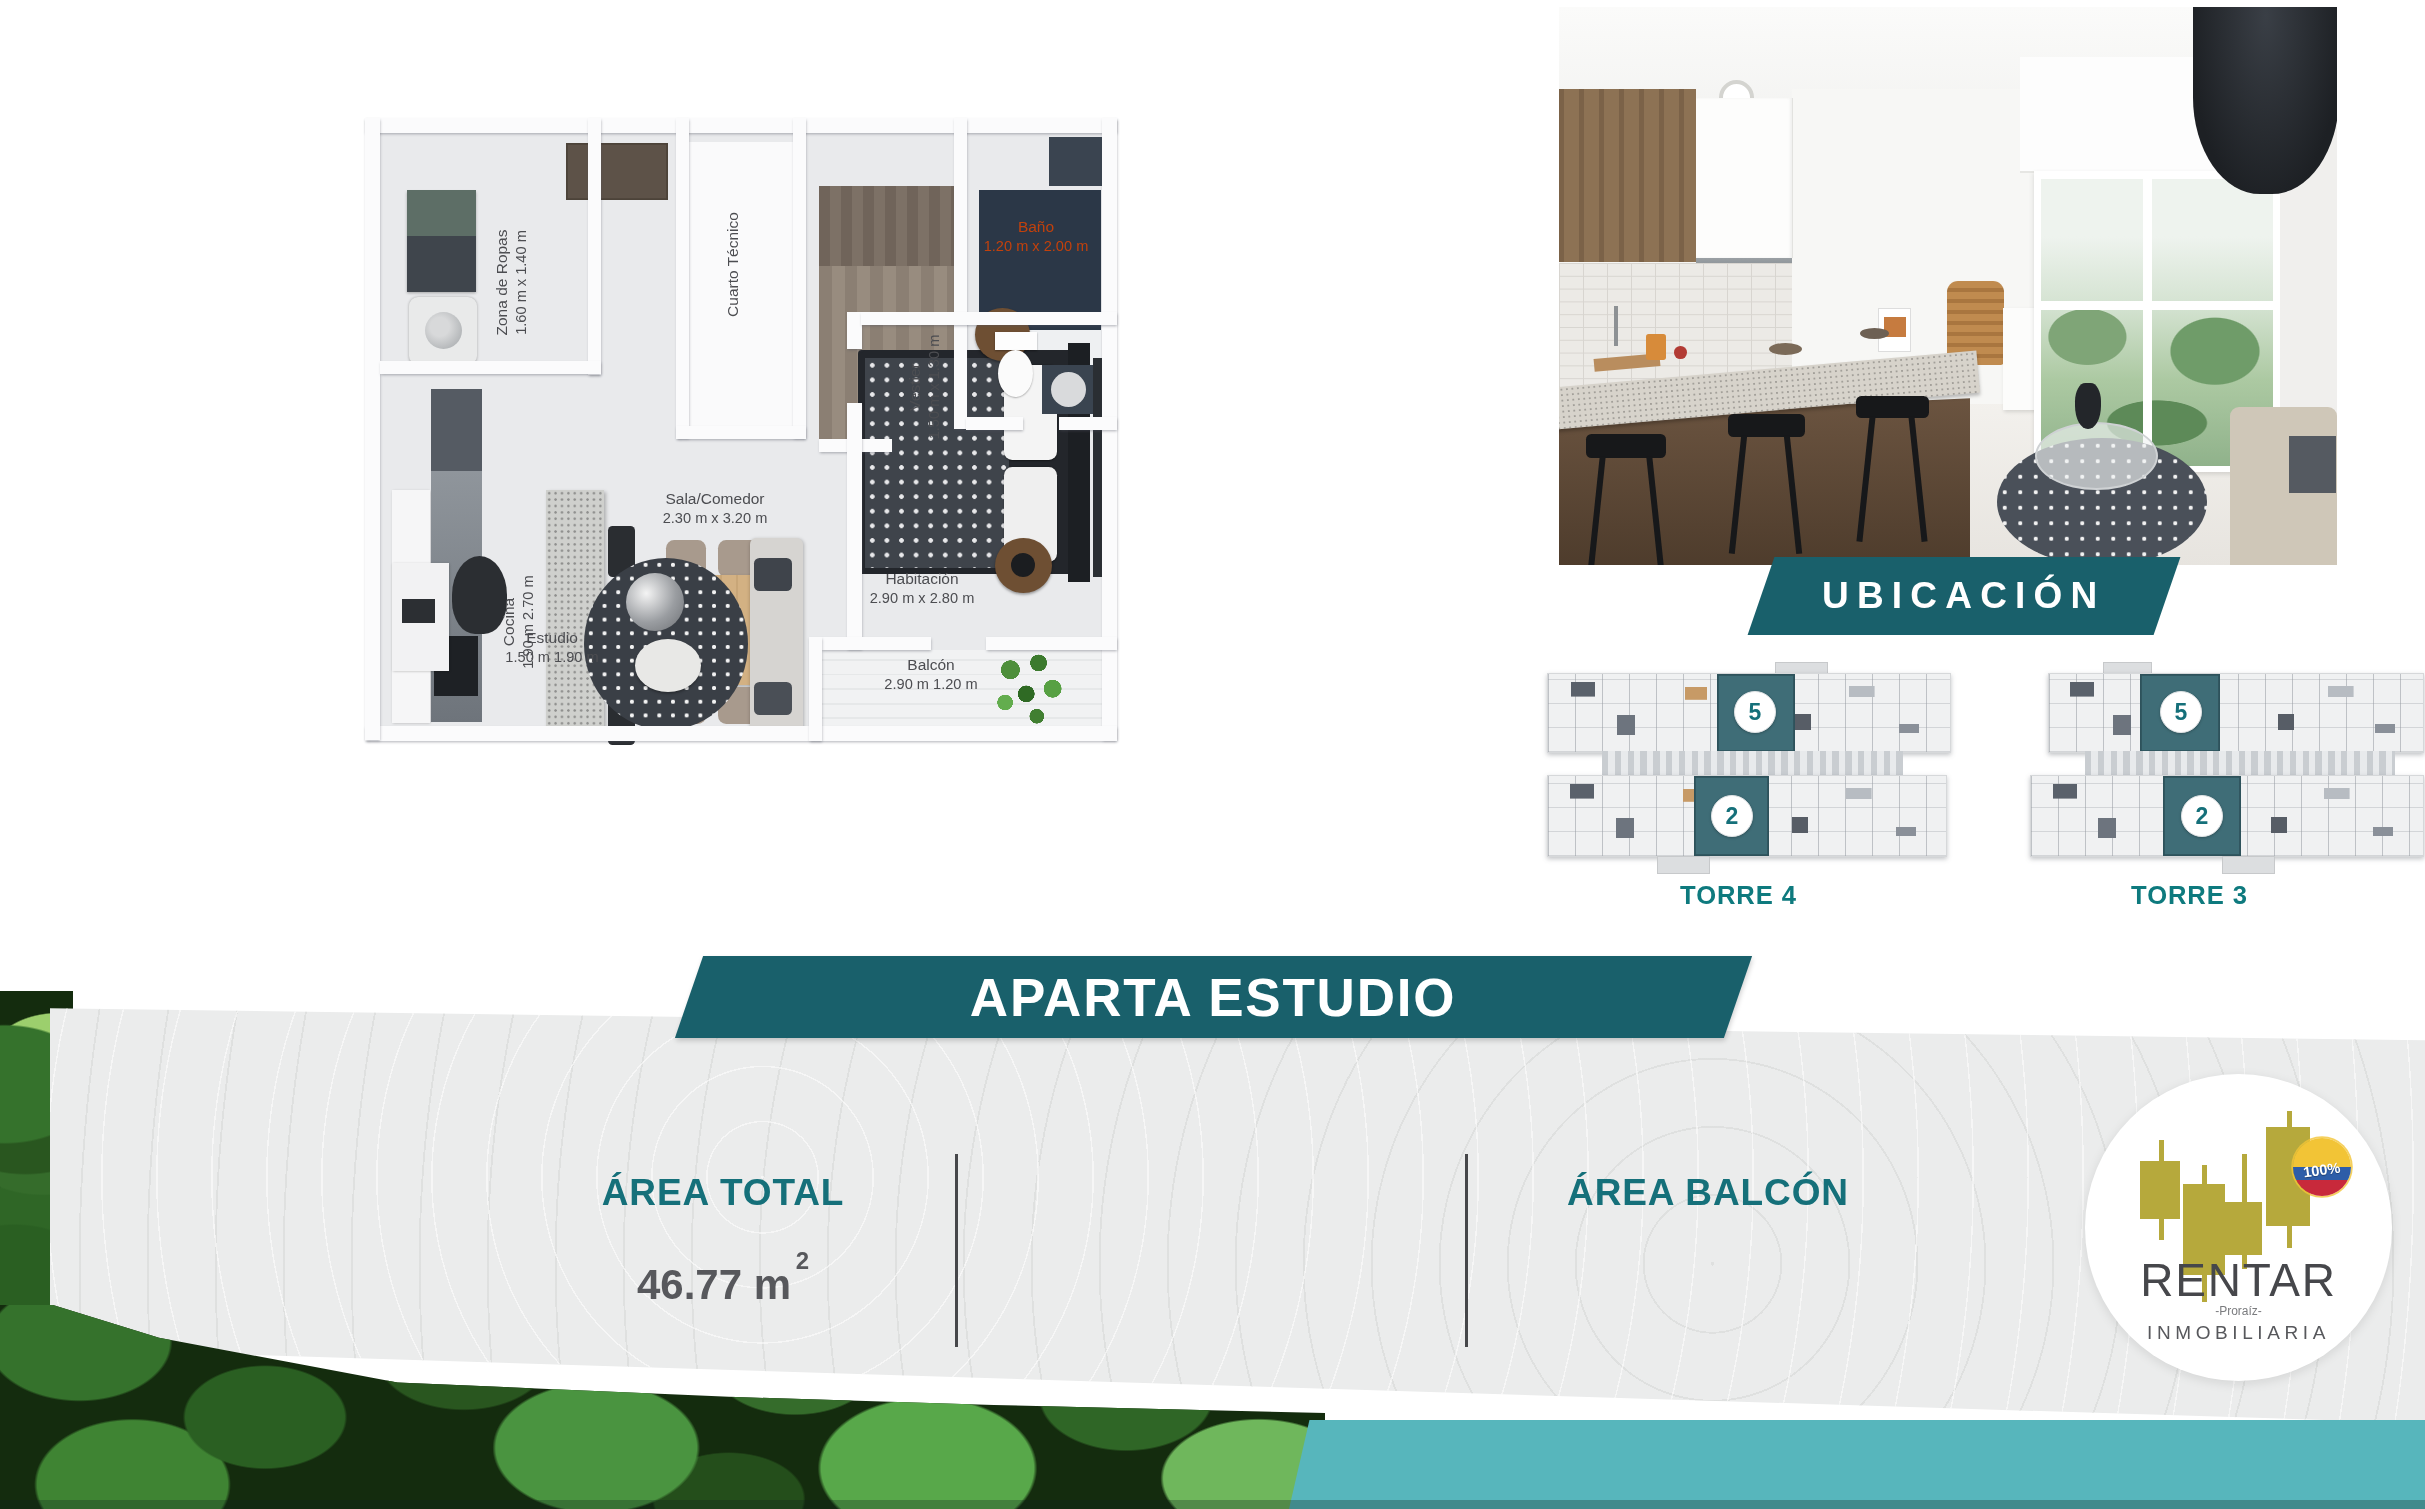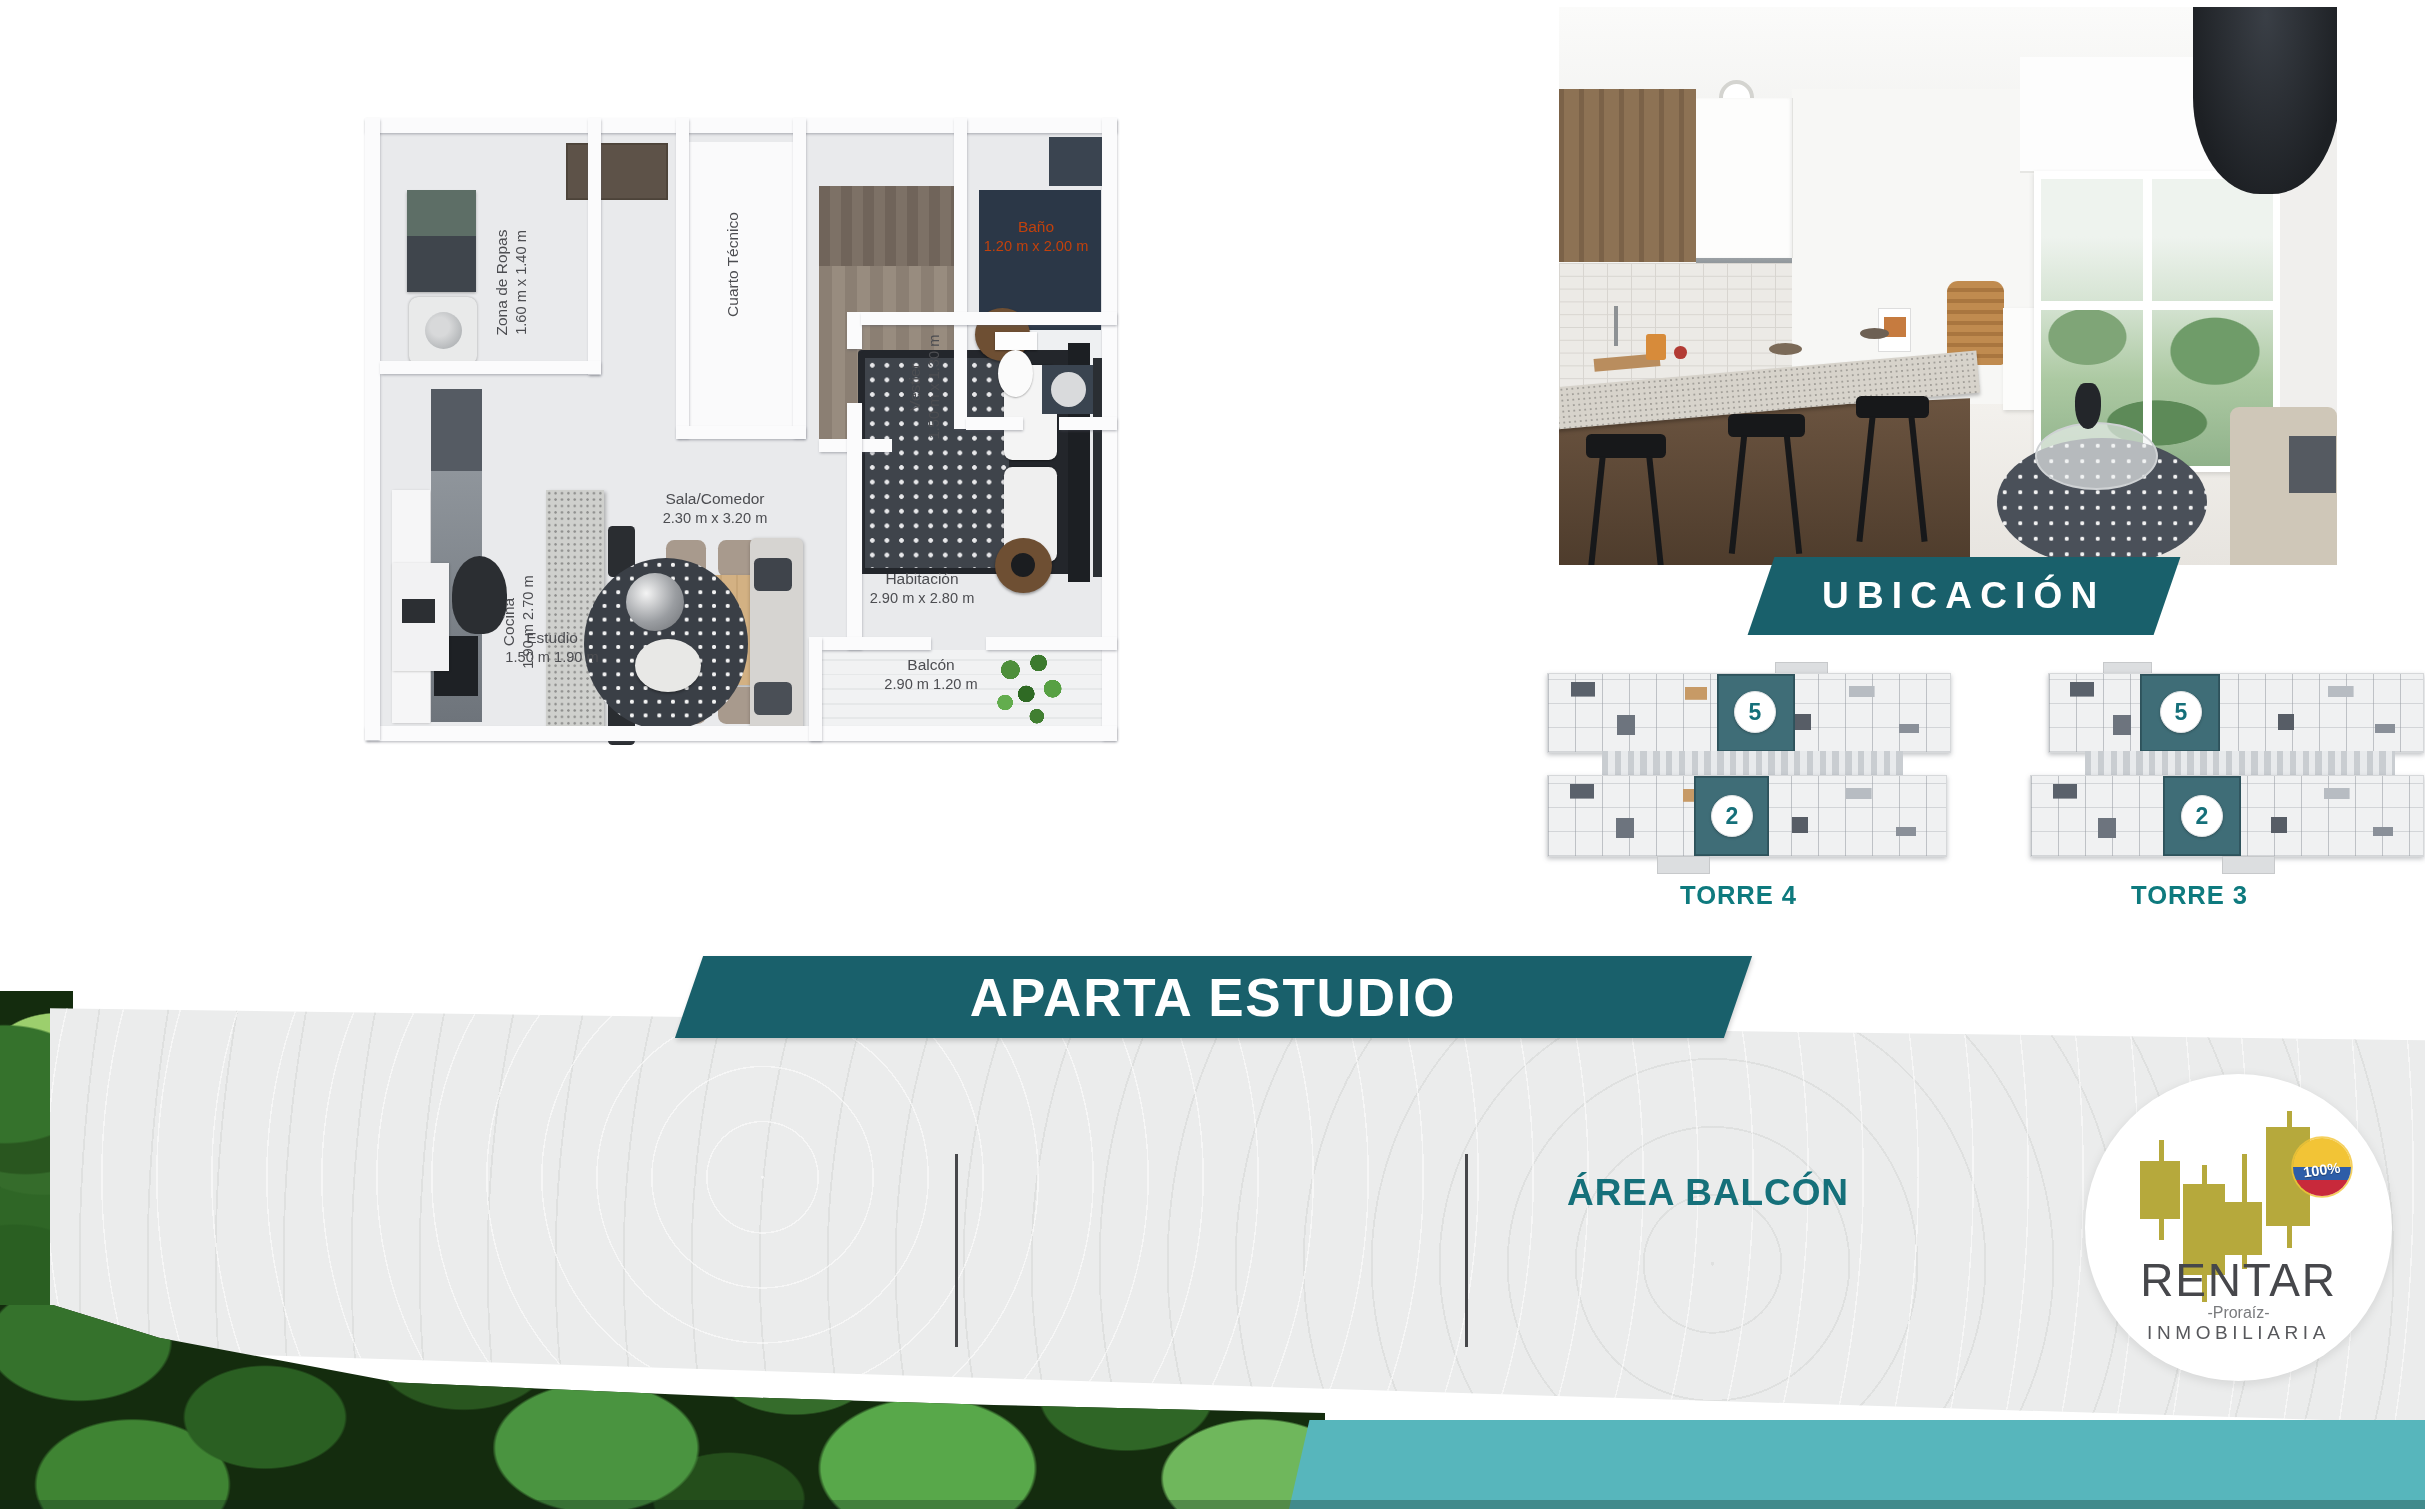--- a/index.html
+++ b/index.html
@@ -305,20 +305,24 @@
   <div style="position:absolute;left:1289px;top:1420px;width:1137px;height:89px;background:#57b6bc;
               clip-path:polygon(1.8% 0,100% 0,100% 100%,0 100%);"></div>
   <div style="position:absolute;left:0;top:1500px;width:2426px;height:9px;background:rgba(15,35,30,.30);"></div>
 
   <div class="banner" style="left:689px;top:956px;width:1049px;height:82px;background:#19606b;box-shadow:1.8px 2.7px 5.5px rgba(0,0,0,.18);">
     <span class="unskew" style="font-size:53px;letter-spacing:1.8px;">APARTA ESTUDIO</span>
   </div>
 
 
   <div style="position:absolute;left:511px;top:1154px;width:1369px;height:201px;">
+    <div class="areacol" style="left:57px;top:18px;width:310px;">
+      <div class="areahead"><span>ÁREA TOTAL</span></div>
+      <div class="areaval"><span>46.77 m</span><sup>2</sup></div>
+    </div>
     <div class="divider" style="left:444px;top:0;height:193px;"></div>
     <div class="divider" style="left:954px;top:0;height:193px;"></div>
     <div class="areacol" style="left:1042px;top:18px;width:310px;">
       <div class="areahead"><span>ÁREA BALCÓN</span></div>
     </div>
   </div>
 
   <div class="logo">
     <div class="wick" style="left:74px;top:66px;height:100px;"></div>
     <div class="wick" style="left:117px;top:91px;height:137px;"></div>
@@ -327,21 +331,21 @@
     <div class="bar" style="left:55px;top:87px;width:40px;height:58px;"></div>
     <div class="bar" style="left:98px;top:110px;width:42px;height:91px;"></div>
     <div class="bar" style="left:140px;top:128px;width:37px;height:53px;"></div>
     <div class="bar" style="left:181px;top:53px;width:44px;height:99px;"></div>
     <div class="flagbadge">
       <span>100%</span>
     </div>
     <div style="position:absolute;left:0;top:179px;width:307px;text-align:center;font-size:46px;font-weight:400;color:#46474b;letter-spacing:1.8px;">
       <span>RENTAR</span>
     </div>
-    <div style="position:absolute;left:0;top:230px;width:307px;text-align:center;font-size:16px;color:#7a7b7e;">
+    <div style="position:absolute;left:0;top:230px;width:307px;text-align:center;font-size:12px;color:#7a7b7e;">
       <span>-Proraíz-</span>
     </div>
     <div style="position:absolute;left:0;top:248px;width:307px;text-align:center;font-size:19px;color:#57585c;letter-spacing:4.6px;">
       <span>INMOBILIARIA</span>
     </div>
   </div>
 
 </div>
 
 

